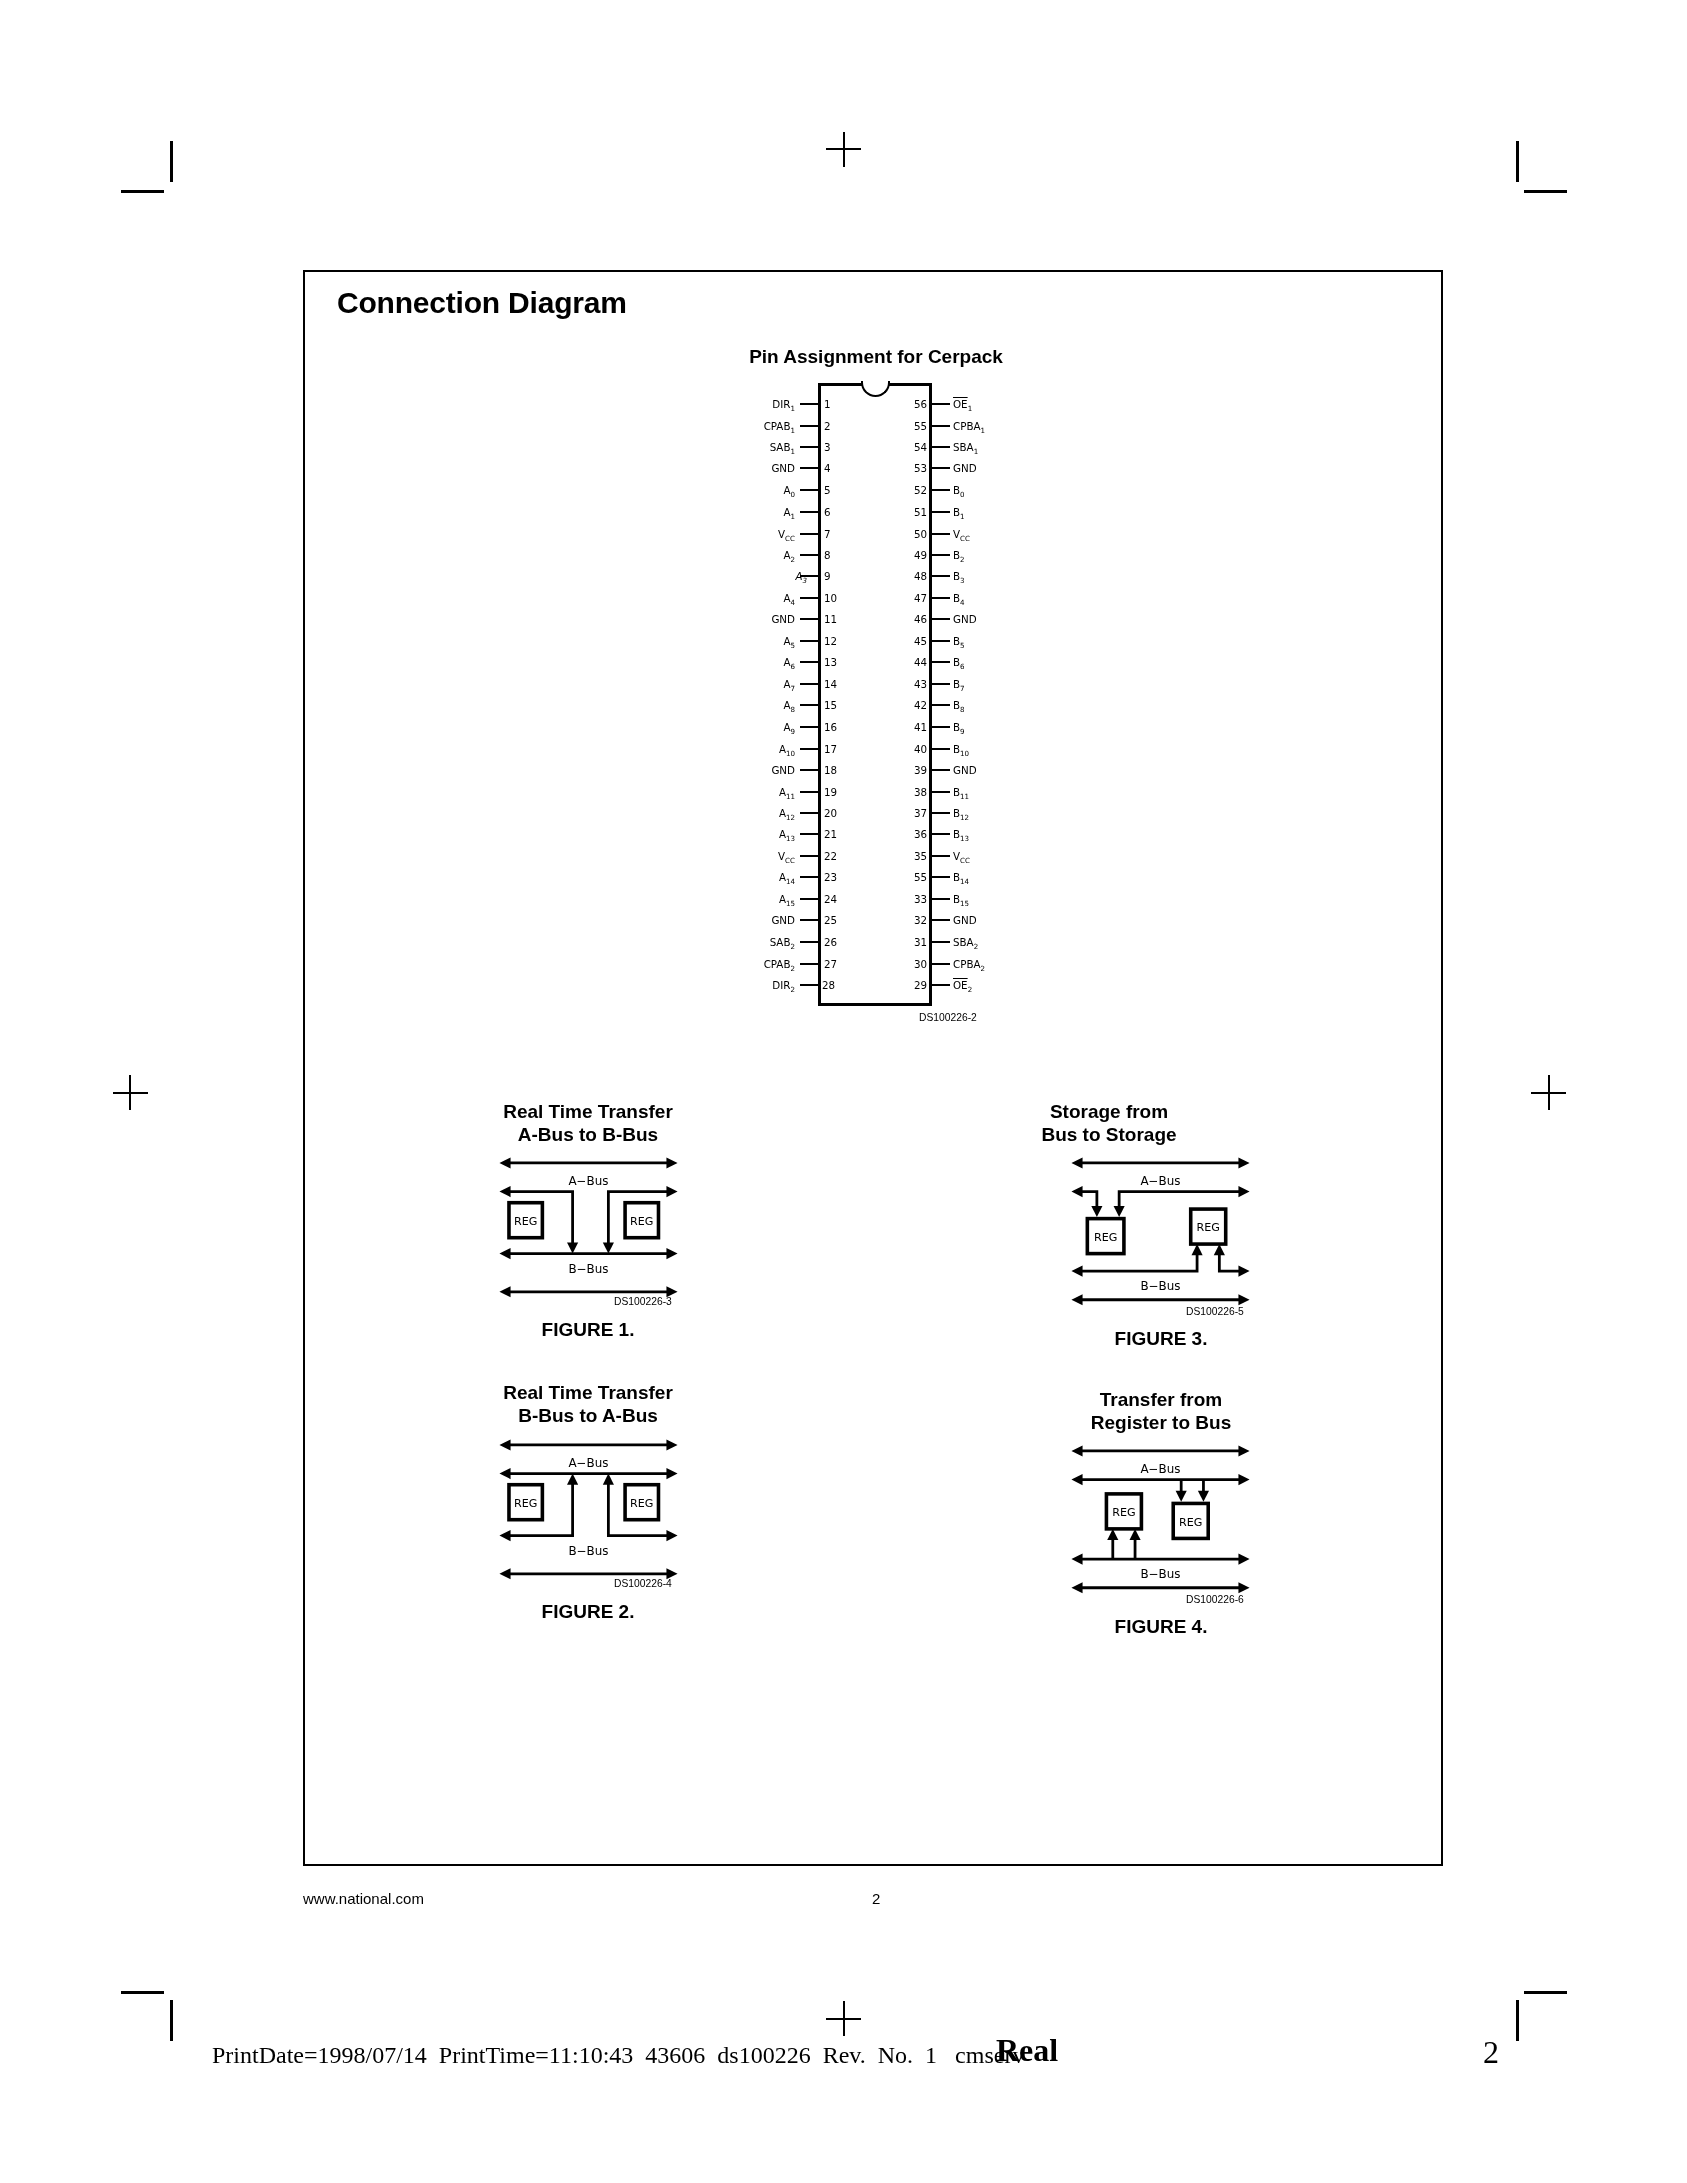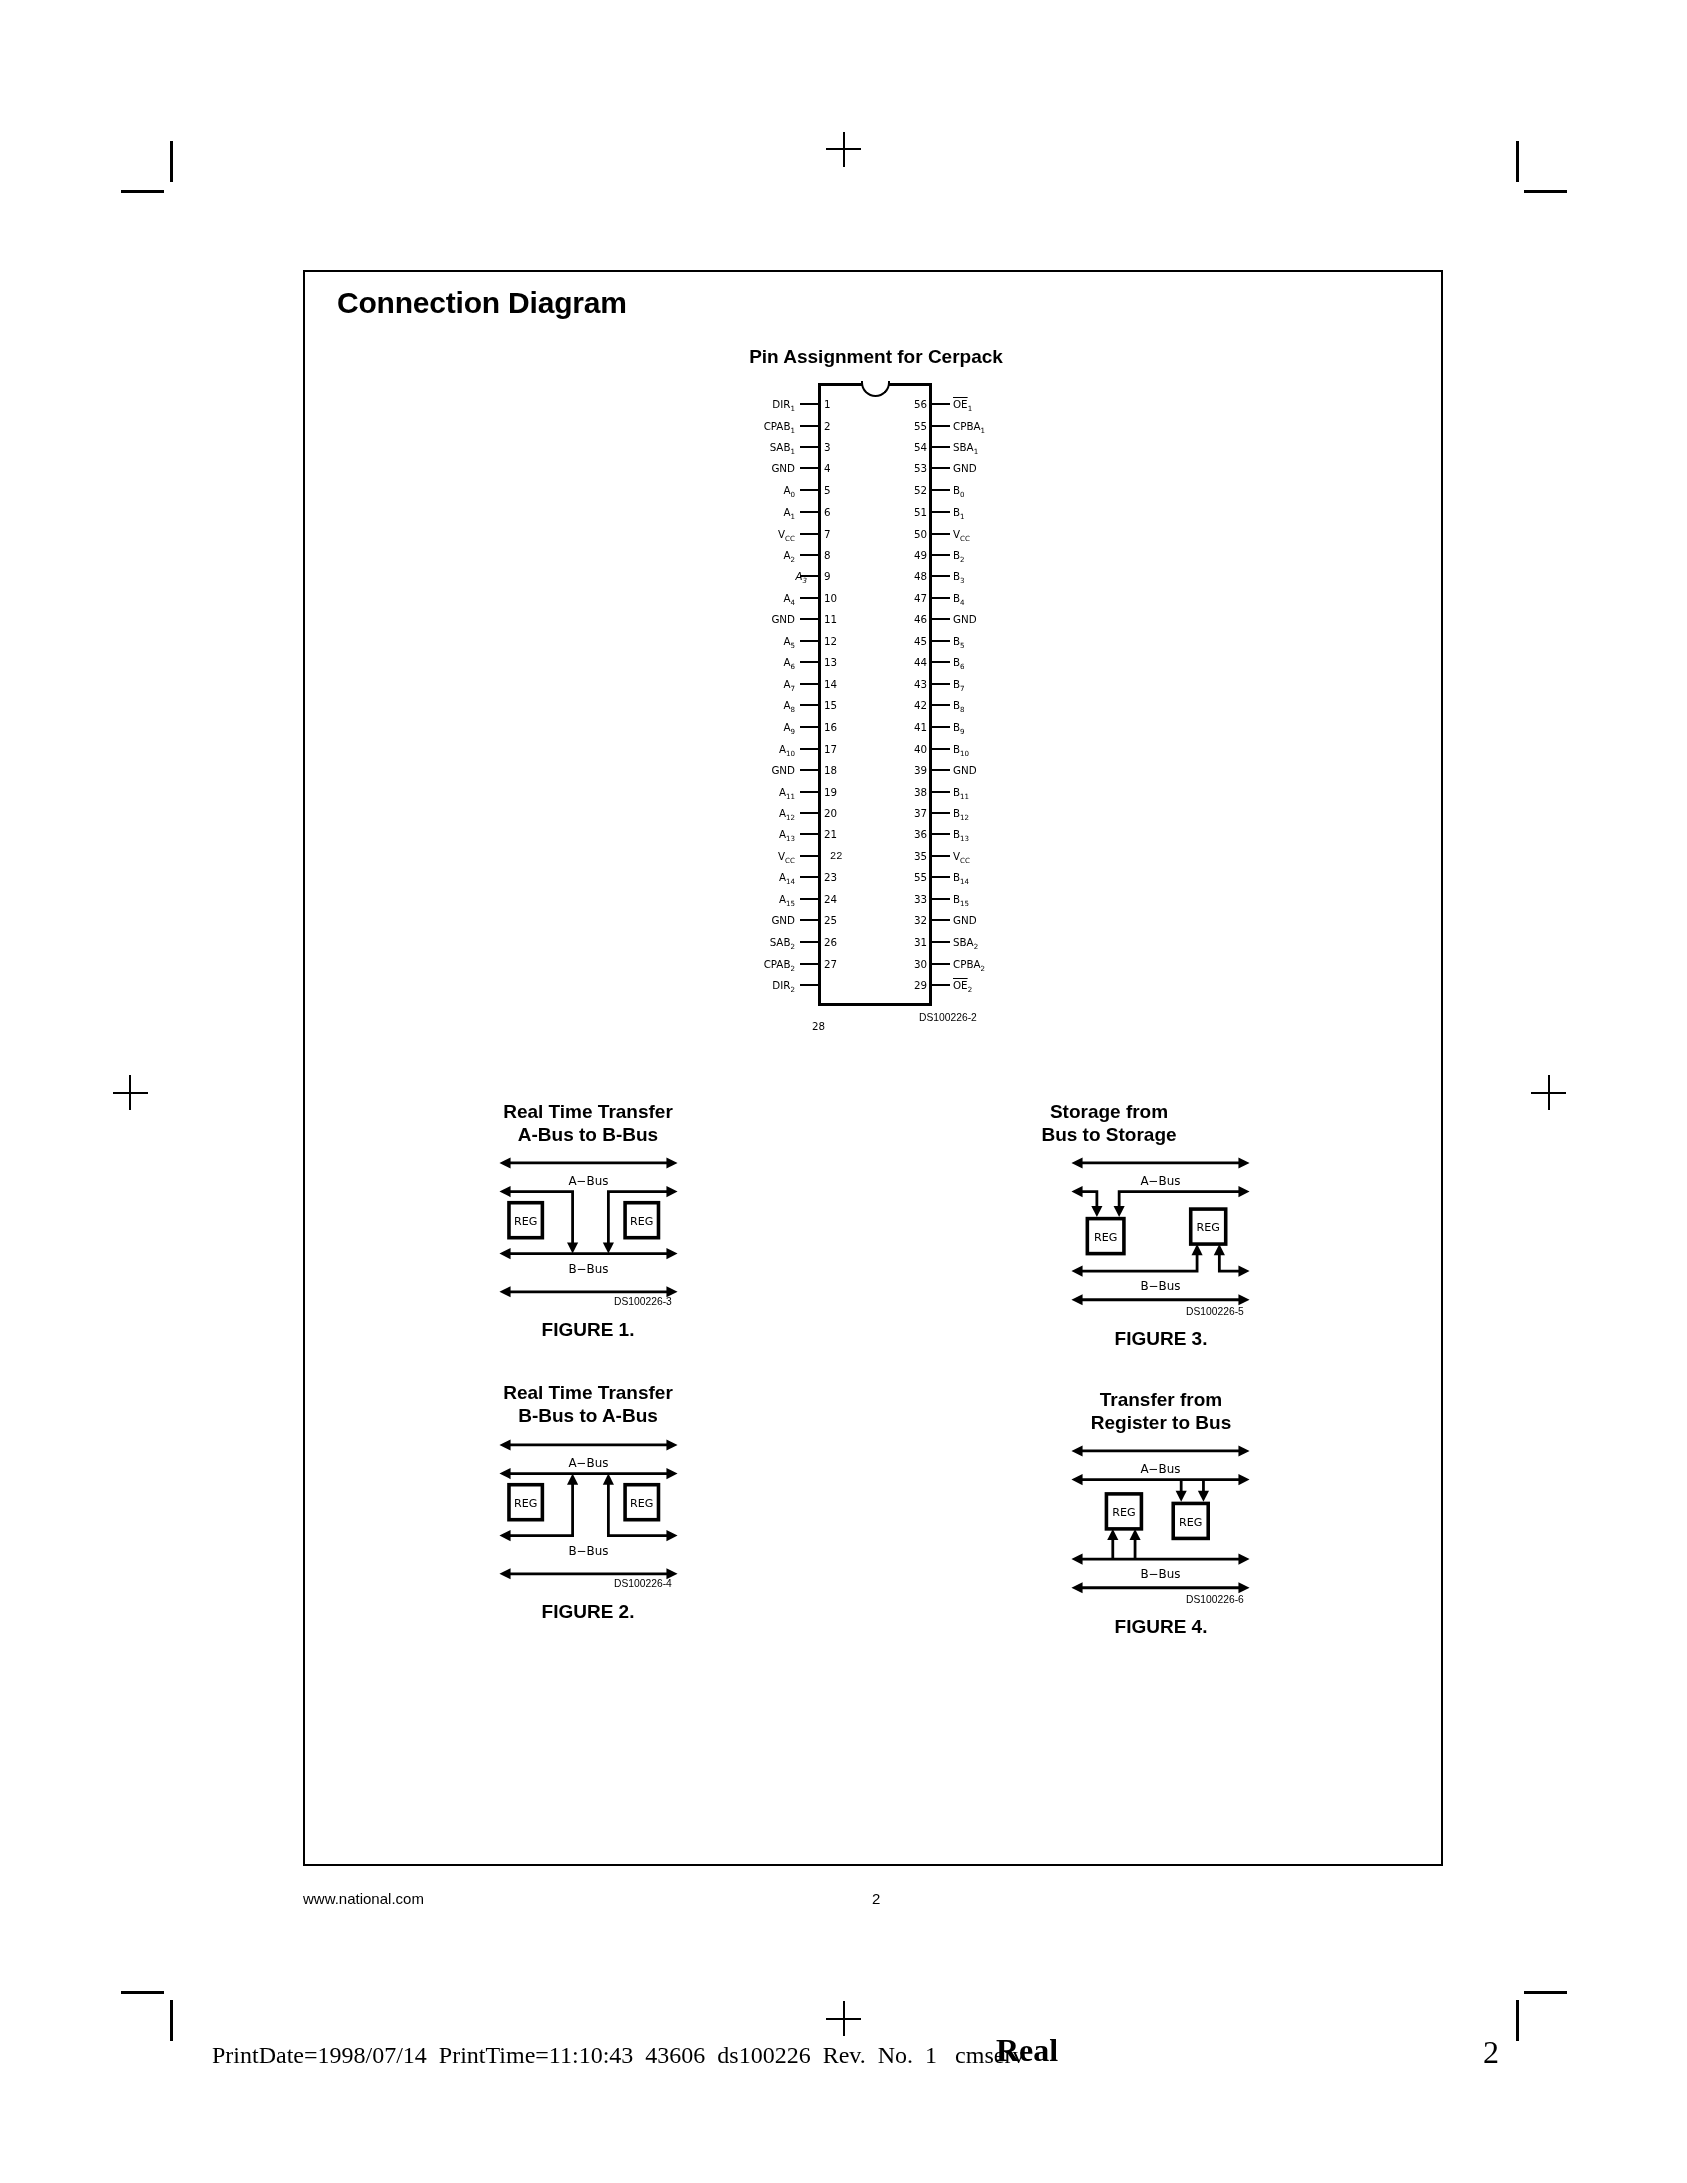--- a/index.html
+++ b/index.html
@@ -170,21 +170,21 @@
       <span class="pin-num" style="left: 94px;">20</span>
     </div>
     <div class="pin-row pin-left" style="left: 730px; top: 826px; width: 151px;">
       <span class="lbl" style="right: 86px;"><span>A</span><span class="sub">13</span></span>
       <div class="pin-stub" style="left: 70px;"></div>
       <span class="pin-num" style="left: 94px;">21</span>
     </div>
     <div class="pin-row pin-left" style="left: 730px; top: 848px; width: 151px;">
       <span class="lbl" style="right: 86px;"><span>V</span><span class="sub">CC</span></span>
       <div class="pin-stub" style="left: 70px;"></div>
-      <span class="pin-num" style="left: 100px; font-family: Liberation Mono, monospace;">22</span>
+      <span class="pin-num" style="left: 94px;">22</span>
     </div>
     <div class="pin-row pin-left" style="left: 730px; top: 869px; width: 151px;">
       <span class="lbl" style="right: 86px;"><span>A</span><span class="sub">14</span></span>
       <div class="pin-stub" style="left: 70px;"></div>
       <span class="pin-num" style="left: 94px;">23</span>
     </div>
     <div class="pin-row pin-left" style="left: 730px; top: 891px; width: 151px;">
       <span class="lbl" style="right: 86px;"><span>A</span><span class="sub">15</span></span>
       <div class="pin-stub" style="left: 70px;"></div>
       <span class="pin-num" style="left: 94px;">24</span>
@@ -200,21 +200,21 @@
       <span class="pin-num" style="left: 94px;">26</span>
     </div>
     <div class="pin-row pin-left" style="left: 730px; top: 956px; width: 151px;">
       <span class="lbl" style="right: 86px;"><span>CPAB</span><span class="sub">2</span></span>
       <div class="pin-stub" style="left: 70px;"></div>
       <span class="pin-num" style="left: 94px;">27</span>
     </div>
     <div class="pin-row pin-left" style="left: 730px; top: 977px; width: 151px;">
       <span class="lbl" style="right: 86px;"><span>DIR</span><span class="sub">2</span></span>
       <div class="pin-stub" style="left: 70px;"></div>
-      <span class="pin-num" style="left: 82px; margin-top: 41px;">28</span>
+      <span class="pin-num" style="left: 92px;">28</span>
     </div>
     <div class="pin-row pin-right" style="left: 905px; top: 396px; width: 159px;">
       <span class="pin-num" style="left: 0px; text-align: right; width: 22px;">56</span>
       <div class="pin-stub" style="left: 27px;"></div>
       <span style="position: absolute; left: 48px;"><span class="ovl">OE</span><span class="sub">1</span></span>
     </div>
     <div class="pin-row pin-right" style="left: 905px; top: 418px; width: 159px;">
       <span class="pin-num" style="left: 0px; text-align: right; width: 22px;">55</span>
       <div class="pin-stub" style="left: 27px;"></div>
       <span style="position: absolute; left: 48px;"><span>CPBA</span><span class="sub">1</span></span>

